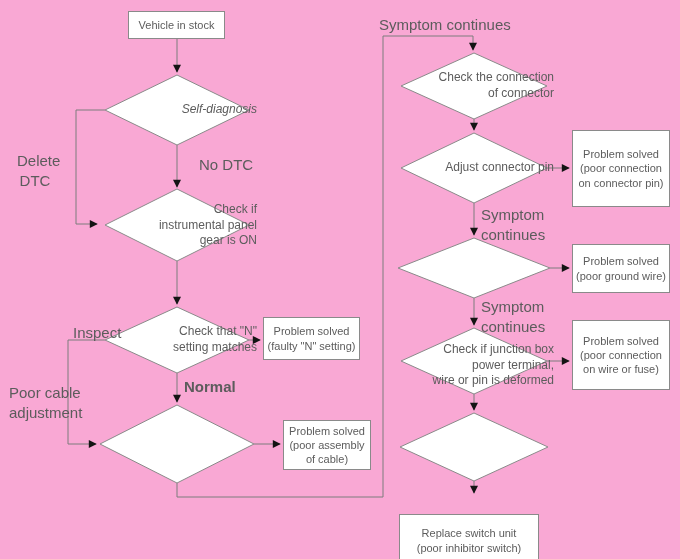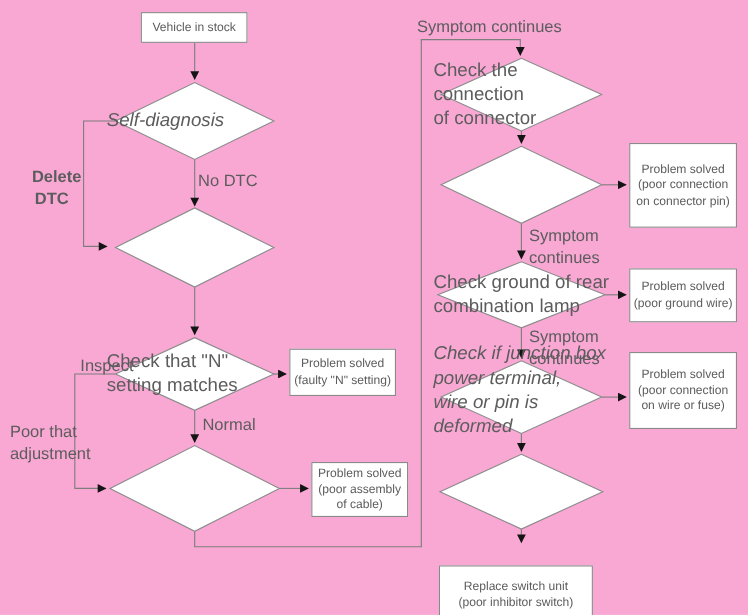--- a/index.html
+++ b/index.html
@@ -8,21 +8,21 @@
     font-family:"Liberation Sans", sans-serif; color:#5c5c5c; overflow:hidden;
   }
   .stage svg { position:absolute; left:0; top:0; }
   .rect-node {
     position:absolute; box-sizing:border-box; border:1px solid #8a8a8a; background:#ffffff;
     display:flex; align-items:center; justify-content:center;
     text-align:center; font-size:11px; line-height:1.3; white-space:pre-line;
   }
   .diamond-label {
     position:absolute; width:160px; transform:translate(-50%,-50%);
-    text-align:left; font-size:17px; line-height:1.3; white-space:pre-line;
+    text-align:right; font-size:12px; line-height:1.3; white-space:pre-line;
   }
   .edge-label {
     position:absolute; font-size:15px; line-height:1.3; white-space:pre-line;
   }
   .edge-label.centered { text-align:center; }
 </style>
 </head>
 <body>
 
 <div class="stage">
@@ -78,36 +78,38 @@
 on connector pin)</div>
   <div class="rect-node" style="left:572px; top:244px; width:98px; height:49px;">Problem solved
 (poor ground wire)</div>
   <div class="rect-node" style="left:572px; top:320px; width:98px; height:70px;">Problem solved
 (poor connection
 on wire or fuse)</div>
   <div class="rect-node" style="left:399px; top:514px; width:140px; height:53px;">Replace switch unit
 (poor inhibitor switch)</div>
 
   <div class="diamond-label" style="left:177px; top:110px;font-style:italic;">Self-diagnosis</div>
+  <div class="diamond-label" style="left:177px; top:225px;">Check if
+instrumental panel
+gear is ON</div>
   <div class="diamond-label" style="left:177px; top:340px;">Check that "N"
 setting matches</div>
   <div class="diamond-label" style="left:474px; top:86px;">Check the connection
 of connector</div>
-  <div class="diamond-label" style="left:474px; top:268px;">Check ground of rear
-combination lamp</div>
-  <div class="diamond-label" style="left:474px; top:355px;font-style:italic;">Check if junction box
+  <div class="diamond-label" style="left:474px; top:168px;">Adjust connector pin</div>
+  <div class="diamond-label" style="left:474px; top:365px;">Check if junction box
 power terminal,
 wire or pin is deformed</div>
 
-  <div class="edge-label centered" style="left:29px; top:151px; width:36px;font-weight:bold;">Delete
+  <div class="edge-label centered" style="left:17px; top:151px; width:36px;">Delete
 DTC</div>
-  <div class="edge-label" style="left:180px; top:155px;">No DTC</div>
+  <div class="edge-label" style="left:199px; top:155px;">No DTC</div>
   <div class="edge-label" style="left:73px; top:323px;">Inspect</div>
-  <div class="edge-label" style="left:9px; top:383px;">Poor that
+  <div class="edge-label" style="left:9px; top:383px;">Poor cable
 adjustment</div>
-  <div class="edge-label" style="left:184px; top:377px;">Normal</div>
+  <div class="edge-label" style="left:184px; top:377px;font-weight:bold;">Normal</div>
   <div class="edge-label" style="left:379px; top:15px;">Symptom continues</div>
   <div class="edge-label" style="left:481px; top:205px;">Symptom
 continues</div>
   <div class="edge-label" style="left:481px; top:297px;">Symptom
 continues</div>
 
 </div>
 
 </body></html>

